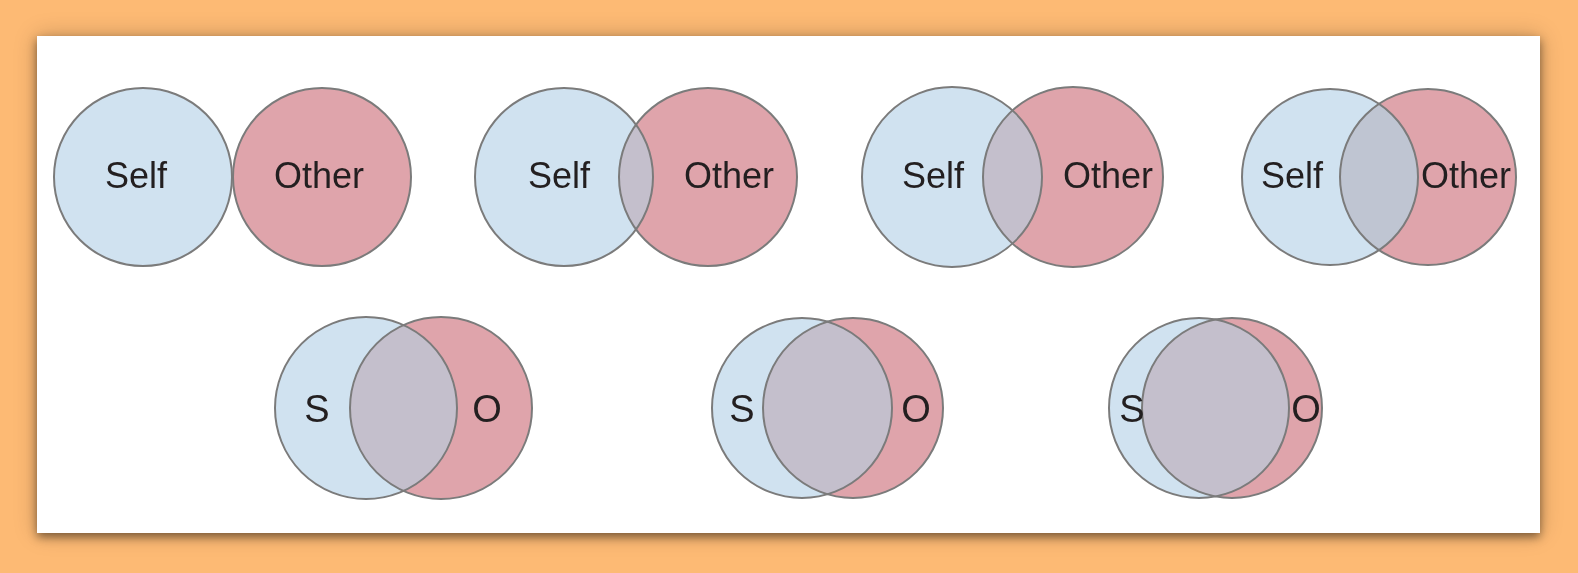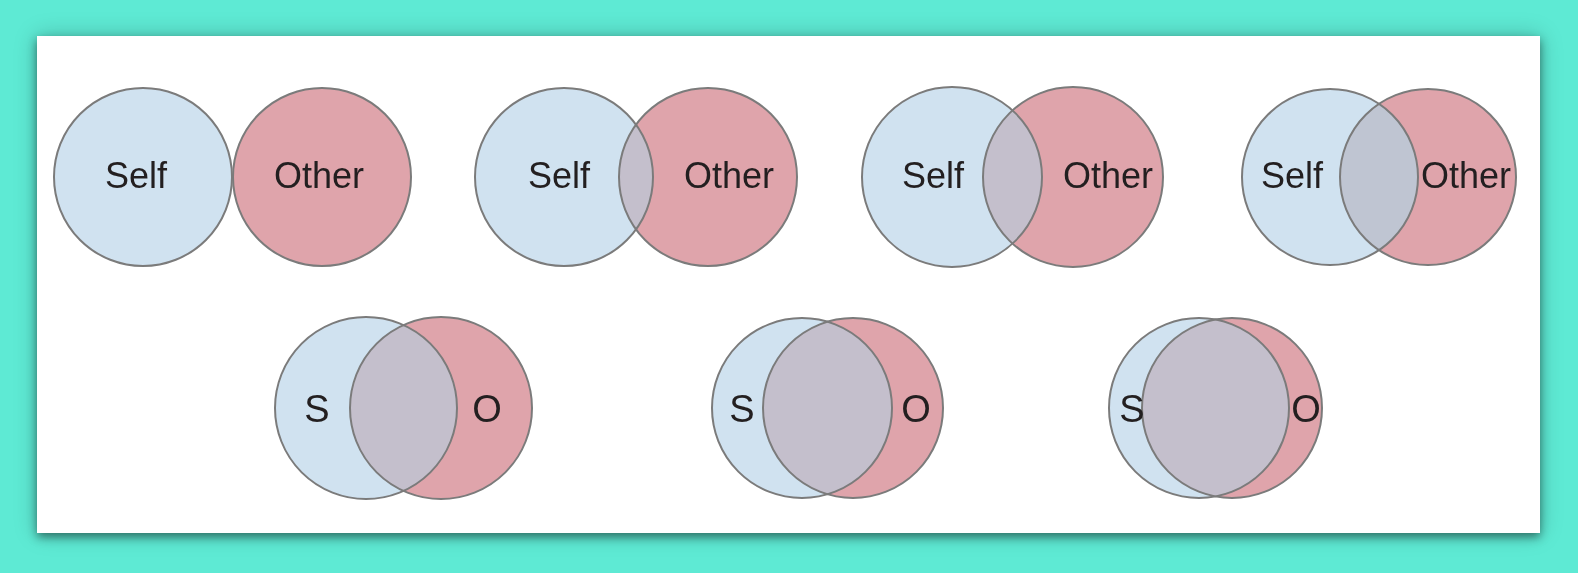--- a/index.html
+++ b/index.html
@@ -8,21 +8,21 @@
     background: #ffffff;
     width: 1578px;
     height: 573px;
     overflow: hidden;
     font-family: "Liberation Sans", sans-serif;
   }
   .canvas {
     position: relative;
     width: 1578px;
     height: 573px;
-    background: #5eead4;
+    background: #fdba74;
   }
   .panel {
     position: absolute;
     left: 37px;
     top: 36px;
     width: 1503px;
     height: 497px;
     background: #ffffff;
     box-shadow: 0 4px 9px rgba(0,0,0,0.45), 0 0 22px rgba(0,0,0,0.22);
   }

